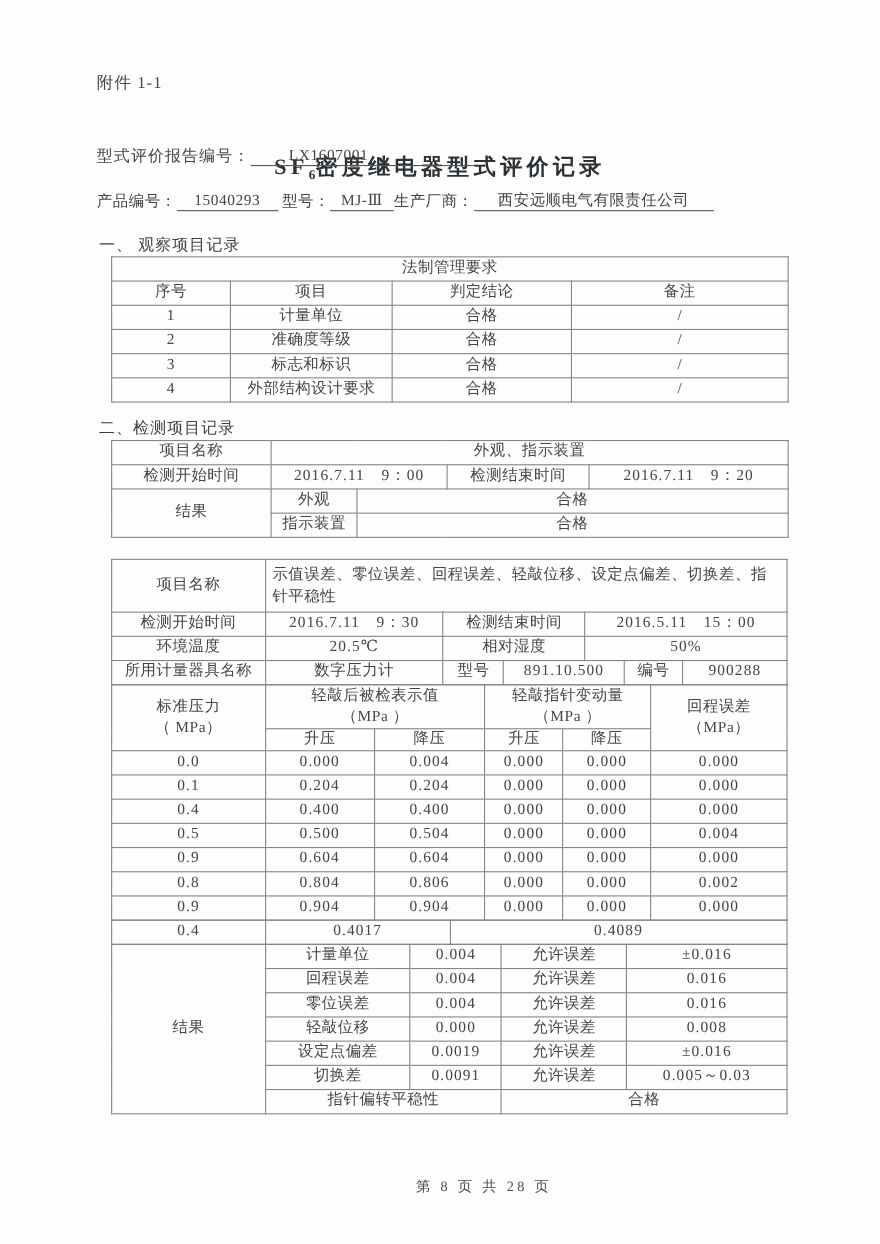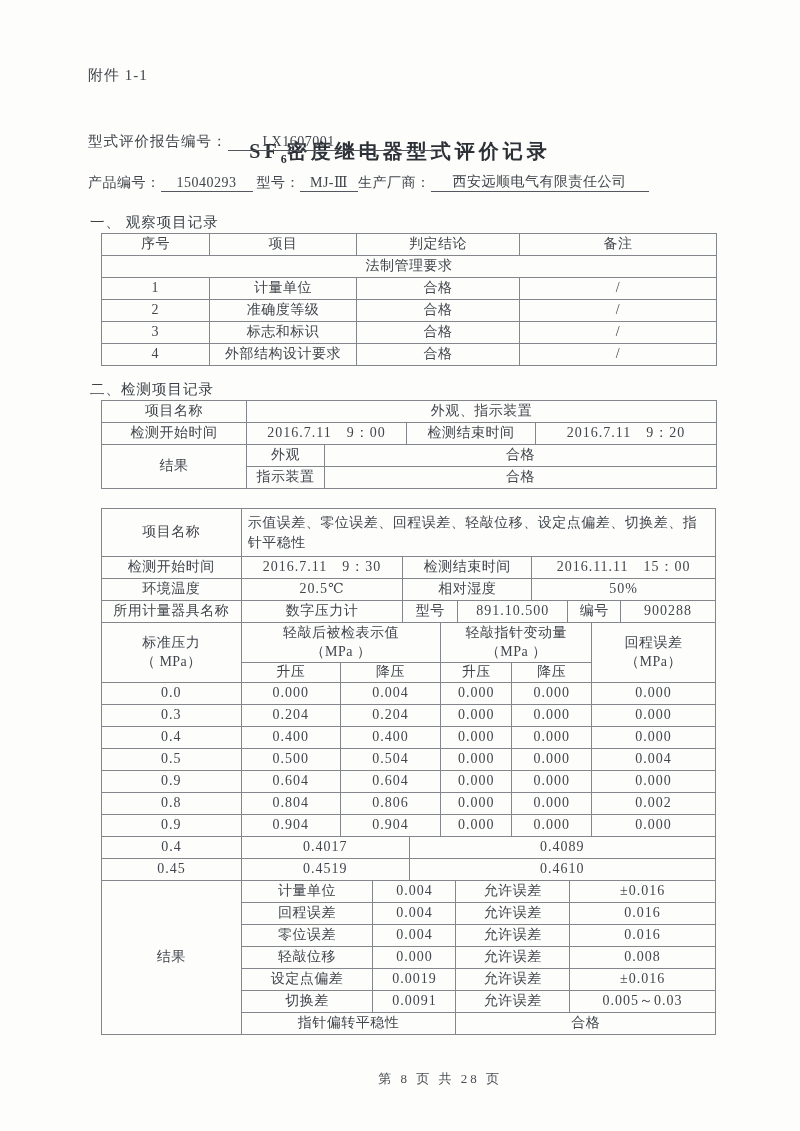--- a/index.html
+++ b/index.html
@@ -60,28 +60,28 @@
 
 <table class="abs" id="table1">
   <colgroup>
       <col style="width:108px">
       <col style="width:147px">
       <col style="width:163px">
       <col style="width:197px">
     </colgroup>
   <tbody>
       <tr>
+        <td colspan="4">法制管理要求</td>
+      </tr>
+  <tr>
     <td>序号</td>
     <td>项目</td>
     <td>判定结论</td>
     <td>备注</td>
   </tr>
-  <tr>
-        <td colspan="4">法制管理要求</td>
-      </tr>
   <tr>
     <td class="num">1</td>
     <td>计量单位</td>
     <td>合格</td>
     <td>/</td>
   </tr>
   <tr>
     <td class="num">2</td>
     <td>准确度等级</td>
     <td>合格</td>
@@ -149,21 +149,21 @@
       </colgroup>
     <tbody>
         <tr class="tall">
       <td>项目名称</td>
       <td colspan="6" class="left-text">示值误差、零位误差、回程误差、轻敲位移、设定点偏差、切换差、指针平稳性</td>
     </tr>
     <tr>
       <td>检测开始时间</td>
       <td class="num">2016.7.11　9：30</td>
       <td colspan="2">检测结束时间</td>
-      <td colspan="3" class="num">2016.11.11　15：00</td>
+      <td colspan="3" class="num">2016.5.11　15：00</td>
     </tr>
     <tr>
       <td>环境温度</td>
       <td class="num">20.5℃</td>
       <td colspan="2">相对湿度</td>
       <td colspan="3" class="num">50%</td>
     </tr>
     <tr>
       <td>所用计量器具名称</td>
       <td>数字压力计</td>
@@ -199,21 +199,21 @@
     </tr>
     <tr>
       <td class="num">0.0</td>
       <td class="num">0.000</td>
       <td class="num">0.004</td>
       <td class="num">0.000</td>
       <td class="num">0.000</td>
       <td class="num">0.000</td>
     </tr>
     <tr>
-      <td class="num">0.3</td>
+      <td class="num">0.1</td>
       <td class="num">0.204</td>
       <td class="num">0.204</td>
       <td class="num">0.000</td>
       <td class="num">0.000</td>
       <td class="num">0.000</td>
     </tr>
     <tr>
       <td class="num">0.4</td>
       <td class="num">0.400</td>
       <td class="num">0.400</td>
@@ -260,25 +260,20 @@
     <colgroup>
         <col style="width:140px">
         <col style="width:168px">
         <col style="width:307px">
       </colgroup>
     <tbody>
     <tr>
       <td class="num">0.4</td>
       <td class="num">0.4017</td>
       <td class="num">0.4089</td>
-    </tr>
-    <tr>
-      <td class="num">0.45</td>
-      <td class="num">0.4519</td>
-      <td class="num">0.4610</td>
     </tr>
   </tbody>
     </table>
 
   <table>
     <colgroup>
         <col style="width:140px">
         <col style="width:132px">
         <col style="width:83px">
         <col style="width:114px">

